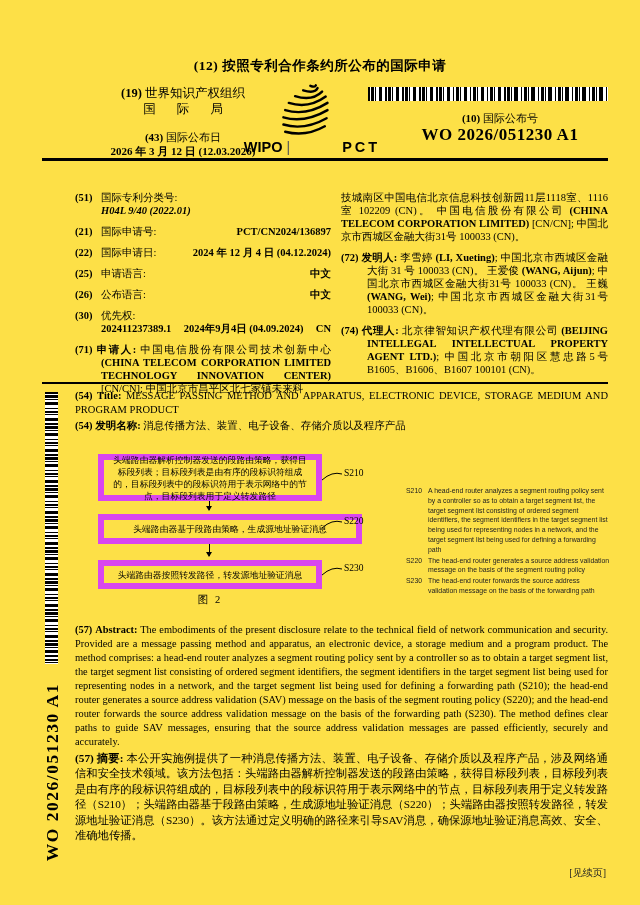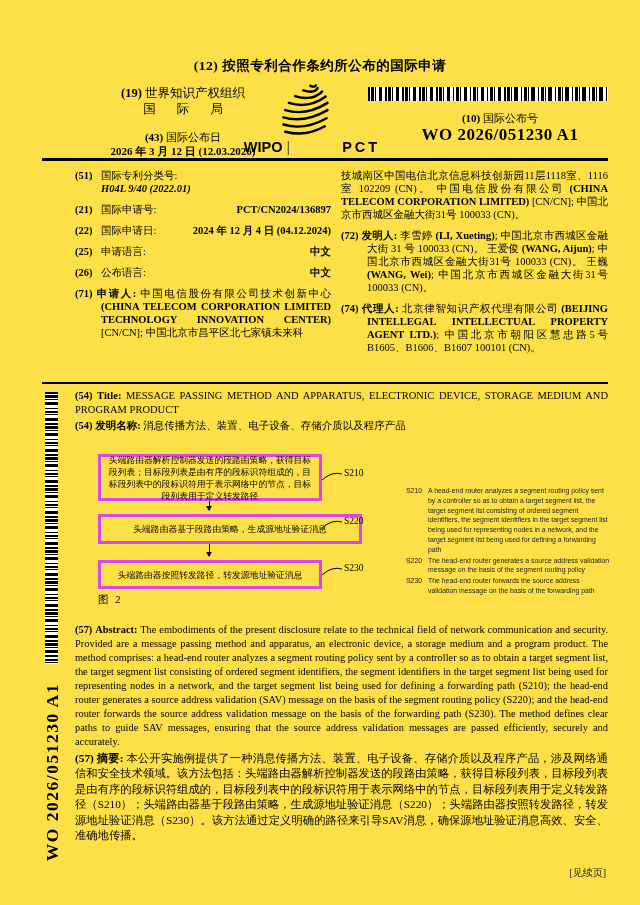--- a/index.html
+++ b/index.html
@@ -27,56 +27,56 @@
       #000 0px,#000 1.5px,#fff 1.5px,#fff 3px,
       #000 3px,#000 6px,#fff 6px,#fff 7px,
       #000 7px,#000 8px,#fff 8px,#fff 10.5px,
       #000 10.5px,#000 14px,#fff 14px,#fff 17px);}
   .pubno-block{left:392px;top:112px;width:216px;text-align:center;font-size:11px;line-height:13px;}
   .pubno-value{font-size:17px;font-weight:bold;letter-spacing:.5px;margin-top:3px;}
   .rule1{top:158px;left:42px;width:566px;height:2.5px;background:#000;}
   .rule2{top:382px;left:42px;width:566px;height:1.5px;background:#000;}
 
   
-  .col{font-size:10.5px;line-height:13px;}
+  .col{font-size:10.5px;line-height:13px;margin-top:22px;}
   .col-left{left:75px;top:169px;width:256px;}
   .col-right{left:341px;top:169px;width:267px;}
   .entry{margin-bottom:8px;}
   .erow{display:flex;}
   .num{font-weight:bold;flex:0 0 26px;}
   .val{margin-left:auto;text-align:center;font-weight:bold;}
   .sub{padding-left:26px;}
   .prio-row{display:flex;justify-content:space-between;padding-left:26px;font-weight:bold;}
   .hang{padding-left:26px;text-indent:-26px;}
   .hang .num{font-weight:bold;}
   .plain-par{margin-bottom:8px;}
 
   
   .title-block{left:75px;top:389px;width:533px;font-size:10.5px;line-height:13.5px;}
   .title-zh{margin-top:3px;}
 
   
-  .fbox{border:3px solid #d946ef;display:flex;align-items:center;justify-content:center;
+  .fbox{border:6px solid #d946ef;display:flex;align-items:center;justify-content:center;
     text-align:center;font-size:8.8px;line-height:12px;padding:1px 6px;box-sizing:border-box;}
   .fbox1{left:98px;top:454px;width:224px;height:47px;}
   .fbox2{left:98px;top:514px;width:264px;height:30px;}
   .fbox3{left:98px;top:560px;width:224px;height:29px;}
   .varrow{left:209px;width:0;border-left:1.2px solid #000;}
   .va1{top:501px;height:9px;}
   .va2{top:544px;height:12px;}
   .varrow::after{content:"";position:absolute;left:-4px;bottom:-4px;border:3.5px solid transparent;border-top:5px solid #000;}
   .step-label{font-size:9.5px;font-family:"Liberation Serif",serif;}
   .sl1{left:344px;top:468px;}
   .sl2{left:344px;top:516px;}
   .sl3{left:344px;top:563px;}
   .leader{stroke:#000;fill:none;stroke-width:1;}
   .ld1{left:322px;top:470px;}
   .ld2{left:322px;top:518px;}
   .ld3{left:322px;top:565px;}
-  .fig-caption{left:98px;top:593px;width:224px;text-align:left;font-size:10.5px;letter-spacing:2px;}
+  .fig-caption{left:98px;top:593px;width:224px;text-align:center;font-size:10.5px;letter-spacing:2px;}
 
   
   .legend{left:406px;top:486px;width:204px;font-family:"Liberation Sans","DejaVu Sans",sans-serif;
     font-size:6.9px;line-height:9.8px;color:#222;}
   .litem{display:flex;margin-bottom:1px;}
   .lid{flex:0 0 22px;}
   .ltxt{flex:1;}
 
   
   .abstract-en{left:75px;top:623px;width:533px;font-size:10.4px;line-height:14px;}
@@ -165,20 +165,31 @@
     <div class="entry erow">
       <span class="num">(25)</span>
       <span>申请语言:</span>
       <span class="val">中文</span>
     </div>
     <div class="entry erow">
       <span class="num">(26)</span>
       <span>公布语言:</span>
       <span class="val">中文</span>
     </div>
+    <div class="entry">
+      <div class="erow">
+          <span class="num">(30)</span>
+        <span>优先权:</span>
+        </div>
+      <div class="prio-row">
+        <span>202411237389.1</span>
+        <span>2024年9月4日 (04.09.2024)</span>
+        <span>CN</span>
+      </div>
+    </div>
     <div class="entry hang jst">
       <span class="num">(71)</span>
       <span class="b">申请人:</span>
       <span>中国电信股份有限公司技术创新中心 </span><span class="b">(CHINA TELECOM CORPORATION LIMITED TECHNOLOGY INNOVATION CENTER)</span><span> [CN/CN]; 中国北京市昌平区北七家镇未来科</span>
     </div>
   </div>
 
   <div class="abs col col-right">
     <div class="plain-par jst">
       <span>技城南区中国电信北京信息科技创新园11层1118室、1116室 102209 (CN)。 中国电信股份有限公司 </span><span class="b">(CHINA TELECOM CORPORATION LIMITED)</span><span> [CN/CN]; 中国北京市西城区金融大街31号 100033 (CN)。</span>

